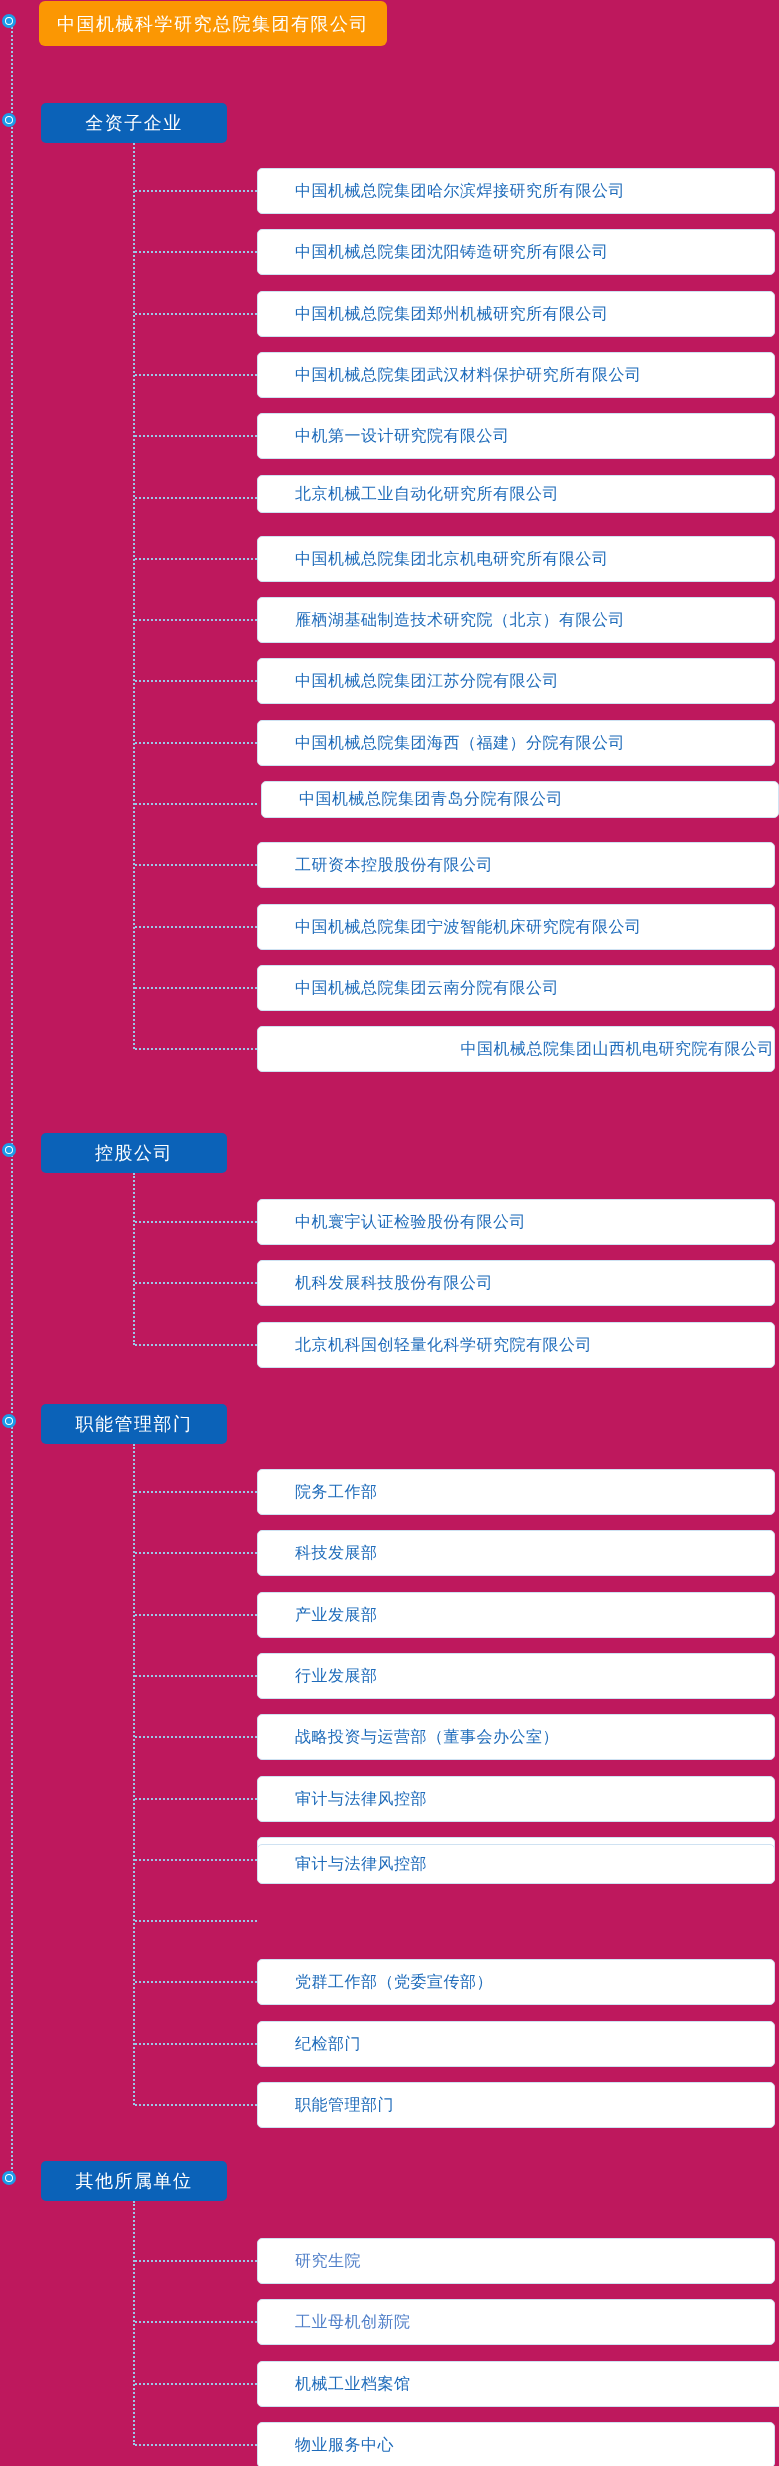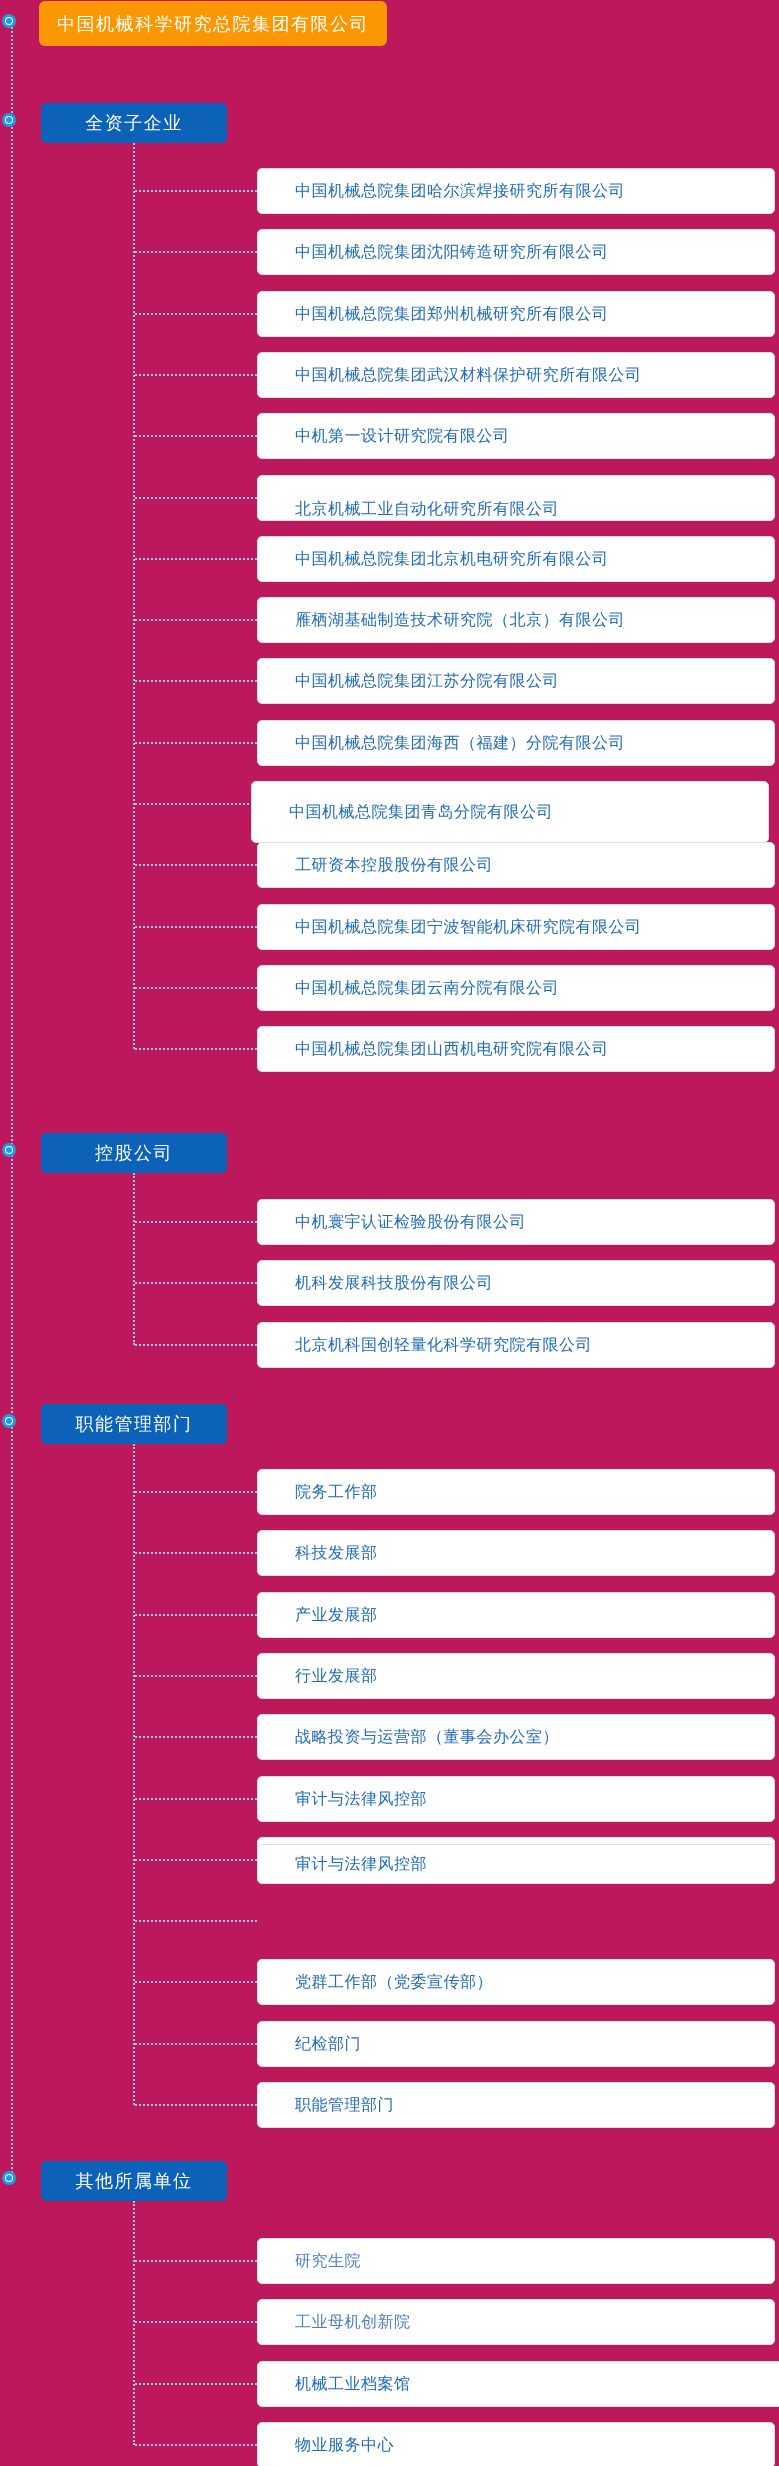--- a/index.html
+++ b/index.html
@@ -73,57 +73,57 @@
     </div>
     <div class="abs hline" style="left: 135px; top: 374px; width: 122px;"></div>
     <div class="abs child-box" style="left: 257px; top: 352px; width: 518px; height: 46px;">
       <span class="label">中国机械总院集团武汉材料保护研究所有限公司</span>
     </div>
     <div class="abs hline" style="left: 135px; top: 435px; width: 122px;"></div>
     <div class="abs child-box" style="left: 257px; top: 413px; width: 518px; height: 46px;">
       <span class="label">中机第一设计研究院有限公司</span>
     </div>
     <div class="abs hline" style="left: 135px; top: 497px; width: 122px;"></div>
-    <div class="abs child-box" style="left: 257px; top: 475px; width: 518px; height: 46px; align-items: flex-end;">
+    <div class="abs child-box" style="left: 257px; top: 475px; width: 518px; height: 38px;">
       <span class="label">北京机械工业自动化研究所有限公司</span>
     </div>
     <div class="abs hline" style="left: 135px; top: 558px; width: 122px;"></div>
     <div class="abs child-box" style="left: 257px; top: 536px; width: 518px; height: 46px;">
       <span class="label">中国机械总院集团北京机电研究所有限公司</span>
     </div>
     <div class="abs hline" style="left: 135px; top: 619px; width: 122px;"></div>
     <div class="abs child-box" style="left: 257px; top: 597px; width: 518px; height: 46px;">
       <span class="label">雁栖湖基础制造技术研究院（北京）有限公司</span>
     </div>
     <div class="abs hline" style="left: 135px; top: 680px; width: 122px;"></div>
     <div class="abs child-box" style="left: 257px; top: 658px; width: 518px; height: 46px;">
       <span class="label">中国机械总院集团江苏分院有限公司</span>
     </div>
     <div class="abs hline" style="left: 135px; top: 742px; width: 122px;"></div>
     <div class="abs child-box" style="left: 257px; top: 720px; width: 518px; height: 46px;">
       <span class="label">中国机械总院集团海西（福建）分院有限公司</span>
     </div>
     <div class="abs hline" style="left: 135px; top: 803px; width: 122px;"></div>
-    <div class="abs child-box" style="left: 251px; top: 781px; width: 518px; height: 62px;">
+    <div class="abs child-box" style="left: 261px; top: 781px; width: 518px; height: 37px;">
       <span class="label">中国机械总院集团青岛分院有限公司</span>
     </div>
     <div class="abs hline" style="left: 135px; top: 864px; width: 122px;"></div>
     <div class="abs child-box" style="left: 257px; top: 842px; width: 518px; height: 46px;">
       <span class="label">工研资本控股股份有限公司</span>
     </div>
     <div class="abs hline" style="left: 135px; top: 926px; width: 122px;"></div>
     <div class="abs child-box" style="left: 257px; top: 904px; width: 518px; height: 46px;">
       <span class="label">中国机械总院集团宁波智能机床研究院有限公司</span>
     </div>
     <div class="abs hline" style="left: 135px; top: 987px; width: 122px;"></div>
     <div class="abs child-box" style="left: 257px; top: 965px; width: 518px; height: 46px;">
       <span class="label">中国机械总院集团云南分院有限公司</span>
     </div>
     <div class="abs hline" style="left: 135px; top: 1048px; width: 122px;"></div>
-    <div class="abs child-box" style="left: 257px; top: 1026px; width: 518px; height: 46px;">
+    <div class="abs child-box" style="left: 257px; top: 1026px; width: 518px; height: 46px; justify-content: flex-end;">
       <span class="label">中国机械总院集团山西机电研究院有限公司</span>
     </div>
     <div class="abs bullet" style="left: 2px; top: 1143px;">
       <span class="dot"></span>
     </div>
     <div class="abs header-box" style="left: 41px; top: 1133px; width: 186px; height: 40px;">
       <span class="label">控股公司</span>
     </div>
     <div class="abs vline" style="left: 133px; top: 1173px; height: 172px;"></div>
     <div class="abs hline" style="left: 135px; top: 1221px; width: 122px;"></div>

